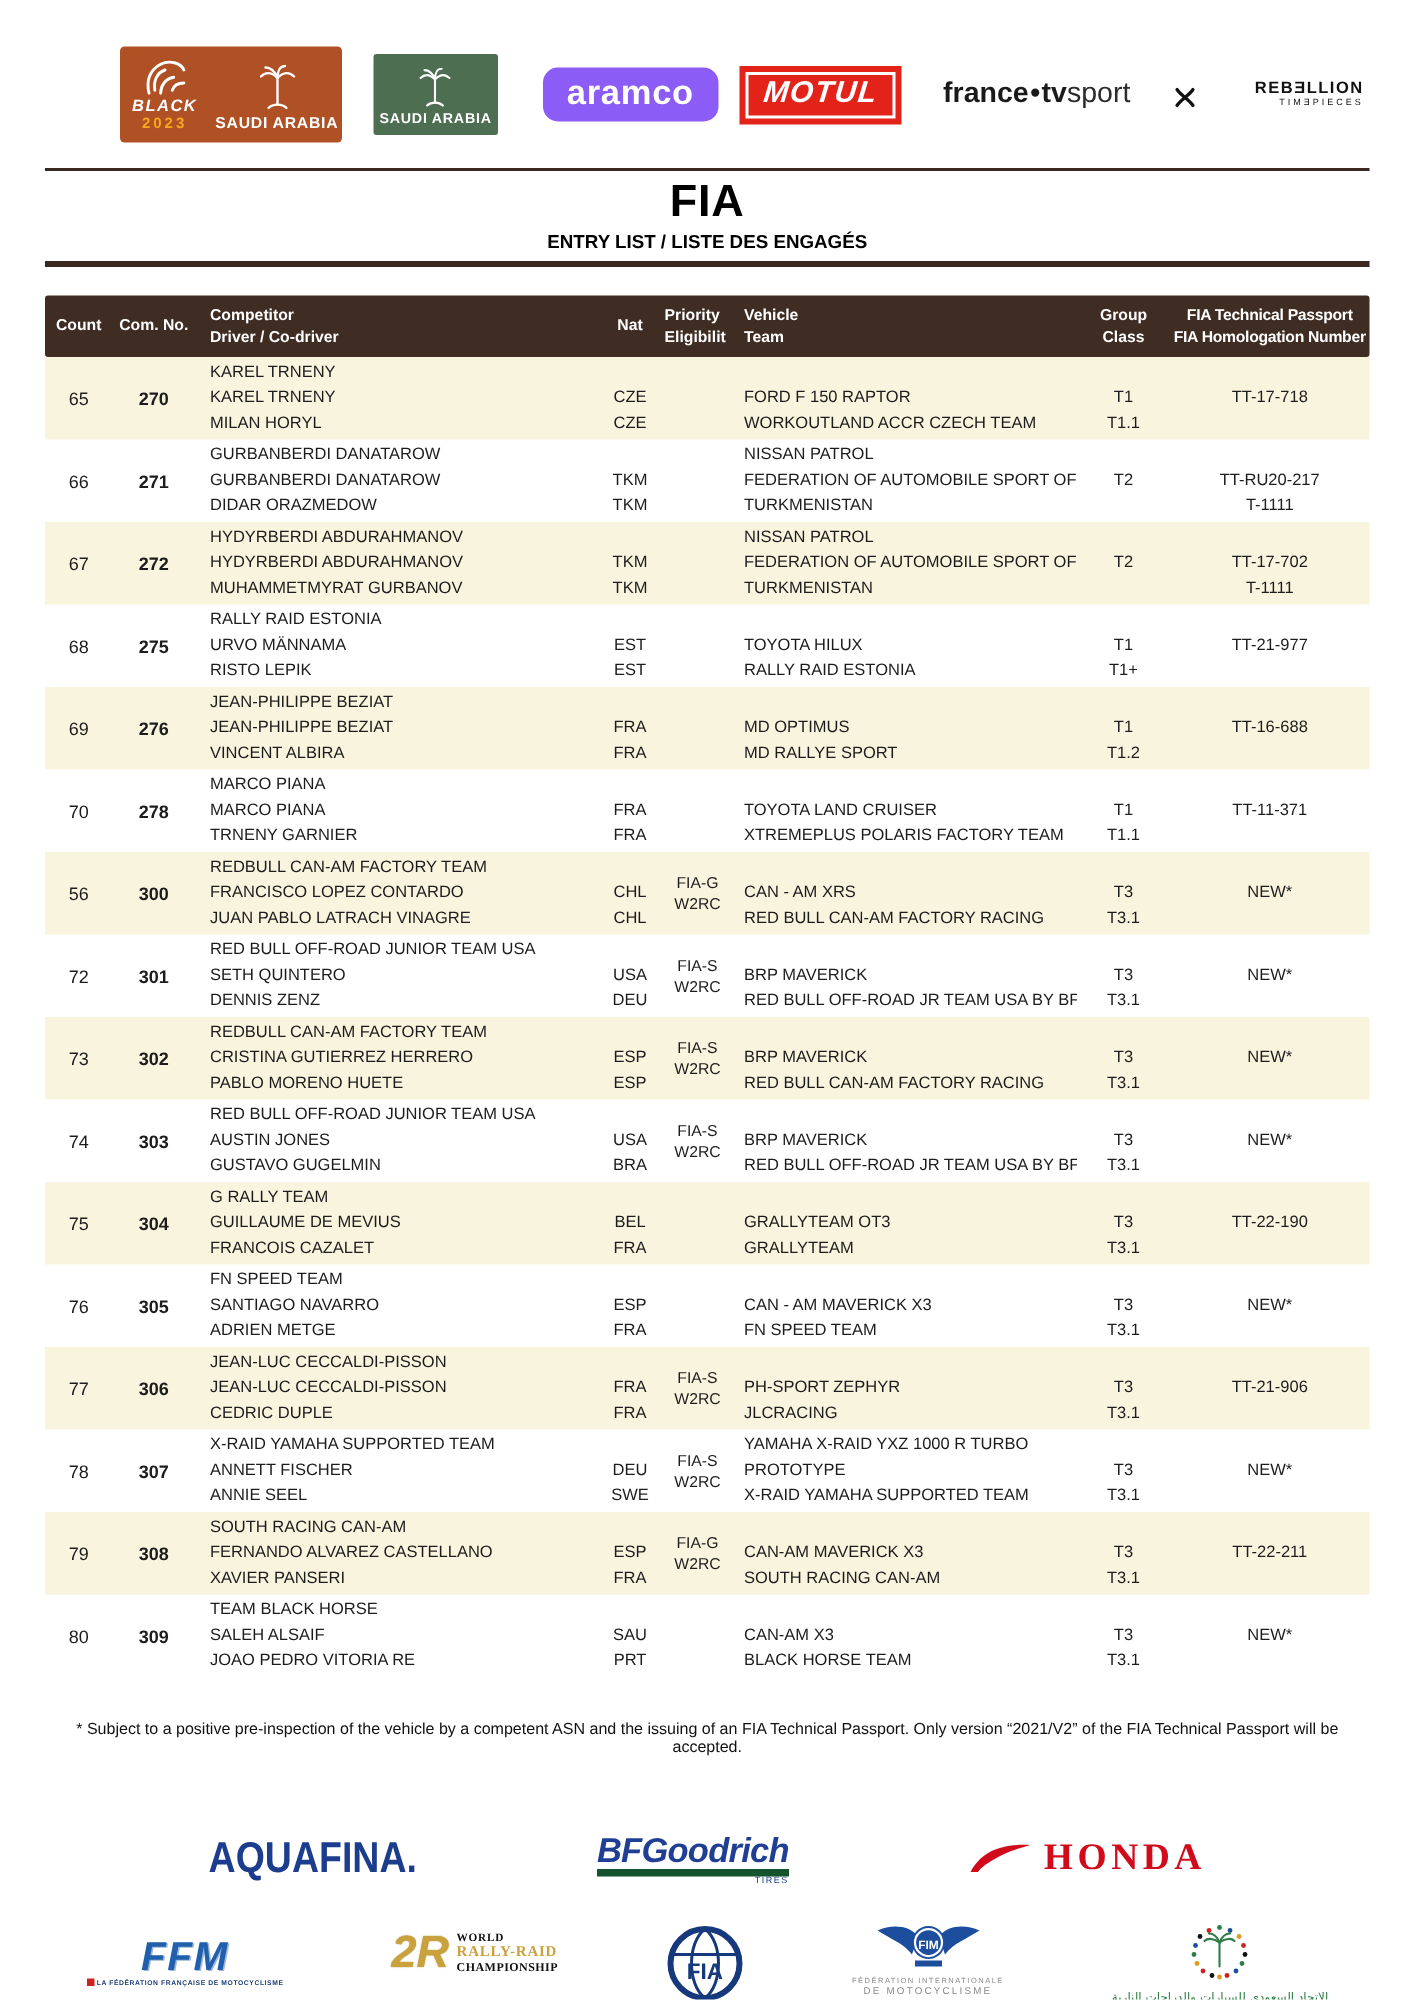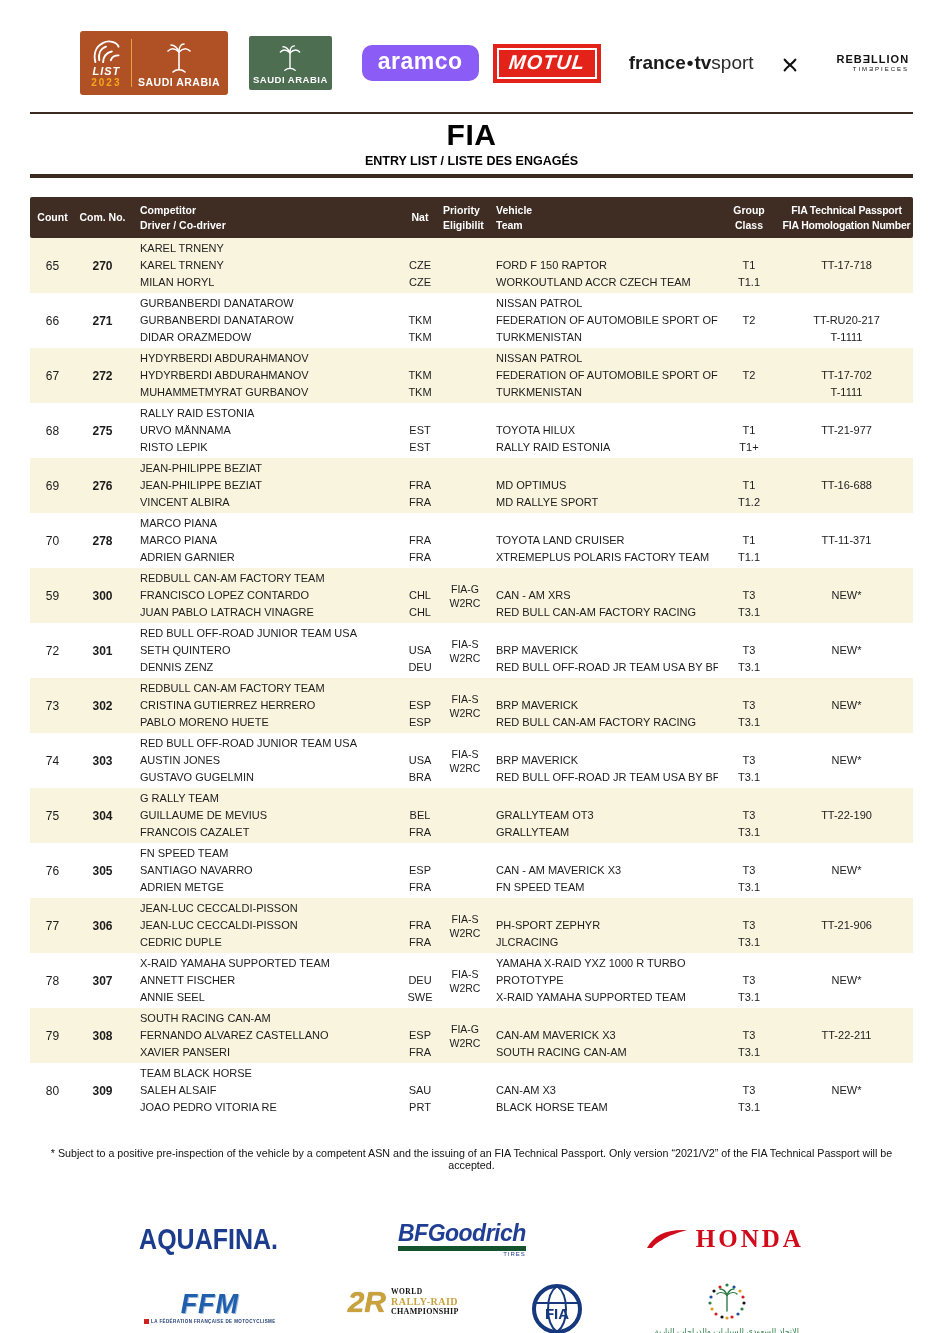--- a/index.html
+++ b/index.html
@@ -118,21 +118,21 @@
     <div class="dakar-logo">
       <div class="dakar-left">
         <svg width="34" height="30" viewBox="0 0 34 30">
           <g stroke="#ffffff" stroke-width="2" fill="none" stroke-linecap="round">
             <path d="M6 26 C4 18 6 10 14 6 C20 3 28 5 30 10"></path>
             <path d="M10 24 C9 18 11 12 17 10"></path>
             <path d="M14 26 C14 21 17 16 23 15"></path>
             <path d="M22 24 C23 21 26 19 30 19"></path>
           </g>
         </svg>
-        <div class="dakar-word">LIST</div>
+        <div class="dakar-word">BLACK</div>
         <div class="dakar-year">2023</div>
       </div>
       <div class="dakar-sep"></div>
       <div class="dakar-right">
         <svg width="26" height="32" viewBox="0 0 26 32">
           <g stroke="#ffffff" stroke-width="1.6" fill="none" stroke-linecap="round">
             <path d="M13 26 C13 18 13 13 13 9"></path>
             <path d="M13 9 C9 5 5 5 2 8"></path>
             <path d="M13 9 C11 4 8 2 5 2"></path>
             <path d="M13 9 C13 4 15 1 18 1"></path>
@@ -376,21 +376,21 @@
             <div class="cell-line">TT-16-688</div>
             <div class="cell-line">&nbsp;</div>
           </div>
         </div>
         <div class="row">
           <div class="cell c-count">70</div>
           <div class="cell c-comno">278</div>
           <div class="cell c-comp">
             <div class="cell-line">MARCO PIANA</div>
             <div class="cell-line">MARCO PIANA</div>
-            <div class="cell-line">ADRIEN GARNIER</div>
+            <div class="cell-line">TRNENY GARNIER</div>
           </div>
           <div class="cell c-nat">
             <div class="cell-line">&nbsp;</div>
             <div class="cell-line">FRA</div>
             <div class="cell-line">FRA</div>
           </div>
           <div class="cell c-prio"></div>
           <div class="cell c-veh">
             <div class="cell-line">&nbsp;</div>
             <div class="cell-line">TOYOTA LAND CRUISER</div>
@@ -401,21 +401,21 @@
             <div class="cell-line">T1</div>
             <div class="cell-line">T1.1</div>
           </div>
           <div class="cell c-fia">
             <div class="cell-line">&nbsp;</div>
             <div class="cell-line">TT-11-371</div>
             <div class="cell-line">&nbsp;</div>
           </div>
         </div>
         <div class="row beige">
-          <div class="cell c-count">59</div>
+          <div class="cell c-count">56</div>
           <div class="cell c-comno">300</div>
           <div class="cell c-comp">
             <div class="cell-line">REDBULL CAN-AM FACTORY TEAM</div>
             <div class="cell-line">FRANCISCO LOPEZ CONTARDO</div>
             <div class="cell-line">JUAN PABLO LATRACH VINAGRE</div>
           </div>
           <div class="cell c-nat">
             <div class="cell-line">&nbsp;</div>
             <div class="cell-line">CHL</div>
             <div class="cell-line">CHL</div>
@@ -768,20 +768,32 @@
     <div class="fia-badge">
       <svg width="52" height="52" viewBox="0 0 52 52">
         <circle cx="26" cy="26" r="23" fill="none" stroke="#16387c" stroke-width="4"></circle>
         <path d="M26 3 C14 12 14 40 26 49" fill="none" stroke="#16387c" stroke-width="2"></path>
         <path d="M26 3 C38 12 38 40 26 49" fill="none" stroke="#16387c" stroke-width="2"></path>
         <line x1="4" y1="20" x2="48" y2="20" stroke="#16387c" stroke-width="2"></line>
         <text x="26" y="36" text-anchor="middle" font-size="15" font-weight="bold" fill="#16387c" font-family="Liberation Sans, sans-serif">FIA</text>
       </svg>
     </div>
 
+    <div class="fim">
+      <svg width="74" height="34" viewBox="0 0 74 34">
+        <path d="M3 6 C12 2 24 2 30 10 L26 22 C20 14 12 12 3 6 Z" fill="#1d4e9e"></path>
+        <path d="M71 6 C62 2 50 2 44 10 L48 22 C54 14 62 12 71 6 Z" fill="#1d4e9e"></path>
+        <circle cx="37" cy="14" r="11" fill="#1d4e9e"></circle>
+        <circle cx="37" cy="14" r="9" fill="none" stroke="#ffffff" stroke-width="1.5"></circle>
+        <text x="37" y="18" text-anchor="middle" font-size="8" font-weight="bold" fill="#ffffff" font-family="Liberation Sans, sans-serif">FIM</text>
+        <rect x="28" y="26" width="18" height="4" fill="#1d4e9e"></rect>
+      </svg>
+      <span class="fim-subtext1">FÉDÉRATION INTERNATIONALE</span>
+      <span class="fim-subtext2">DE MOTOCYCLISME</span>
+    </div>
 
     <div class="samf">
       <svg width="50" height="44" viewBox="0 0 50 44">
         <g>
           <circle cx="25" cy="4" r="1.6" fill="#2e7d46"></circle>
           <circle cx="18" cy="6" r="1.6" fill="#d02020"></circle>
           <circle cx="32" cy="6" r="1.6" fill="#1d4e9e"></circle>
           <circle cx="12" cy="10" r="1.6" fill="#111"></circle>
           <circle cx="38" cy="10" r="1.6" fill="#e09a1f"></circle>
           <circle cx="9" cy="16" r="1.6" fill="#1d4e9e"></circle>

